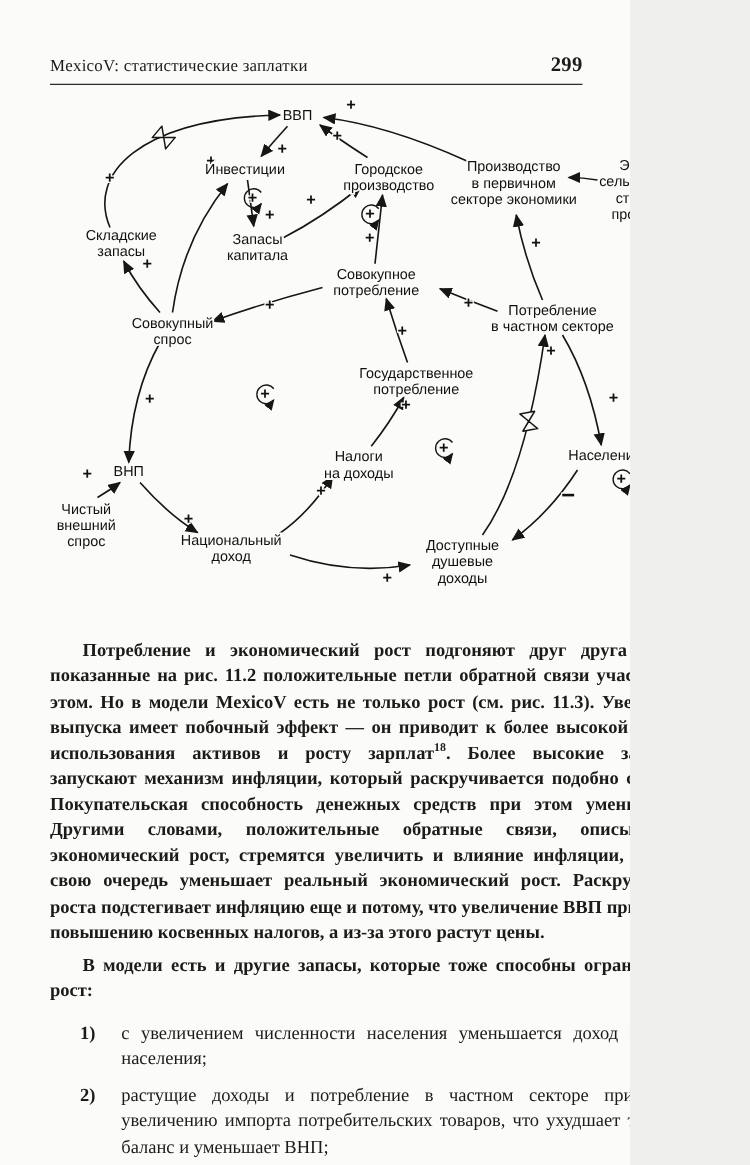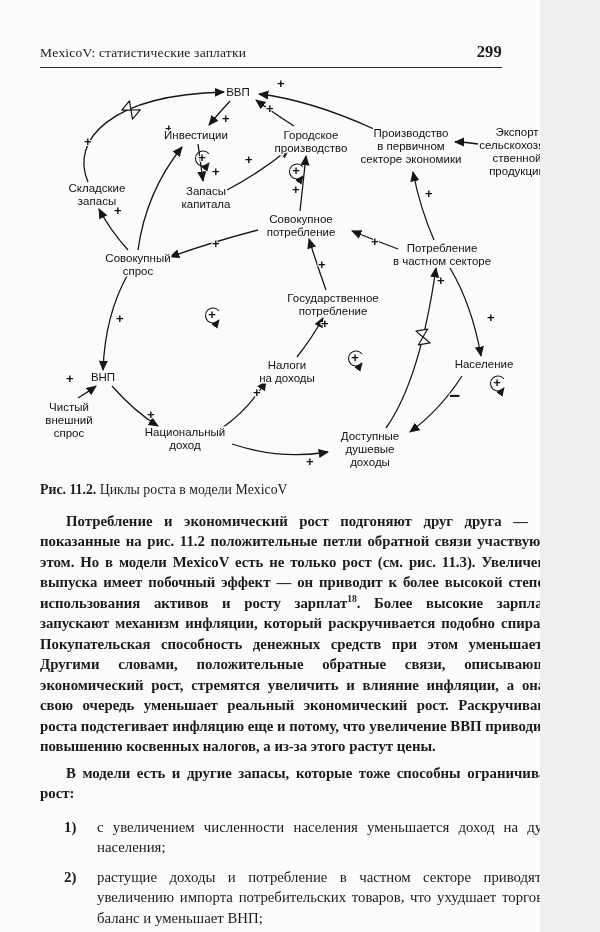--- a/index.html
+++ b/index.html
@@ -1,21 +1,21 @@
 <!DOCTYPE html>
 <html><head>
 <meta charset="utf-8">
 <style>
   html,body{margin:0;padding:0;}
   body{
     width:600px;height:932px;background:#efefed;
     font-family:"Liberation Serif", serif;color:#1b1b1b;
   }
   .page{
-    position:relative;width:504px;height:932px;background:#fbfbf9;overflow:hidden;padding-left:36px;
+    position:relative;width:504px;height:932px;background:#fbfbf9;overflow:hidden;
   }
   
   .running-head{
     position:absolute;top:42px;left:40px;right:38px;
     display:flex;justify-content:space-between;align-items:baseline;
     border-bottom:1.5px solid #2b2b2b;padding-bottom:5px;
     font-size:13.5px;letter-spacing:.2px;
   }
   .page-num{font-weight:bold;font-size:16.5px;}
   
@@ -142,23 +142,20 @@
         <text x="333" y="222" class="node"><tspan x="333" dy="0">Государственное</tspan><tspan x="333" dy="13">потребление</tspan></text>
         <text x="287" y="289" class="node"><tspan x="287" dy="0">Налоги</tspan><tspan x="287" dy="13">на доходы</tspan></text>
         <text x="484" y="288" class="node"><tspan x="484" dy="0">Население</tspan></text>
         <text x="103" y="301" class="node"><tspan x="103" dy="0">ВНП</tspan></text>
         <text x="69" y="331" class="node"><tspan x="69" dy="0">Чистый</tspan><tspan x="69" dy="13">внешний</tspan><tspan x="69" dy="13">спрос</tspan></text>
         <text x="185" y="356" class="node"><tspan x="185" dy="0">Национальный</tspan><tspan x="185" dy="13">доход</tspan></text>
         <text x="370" y="360" class="node"><tspan x="370" dy="0">Доступные</tspan><tspan x="370" dy="13">душевые</tspan><tspan x="370" dy="13">доходы</tspan></text>
       </g>
   </svg>
 
-  <div class="caption">
-    <b>Рис. 11.2.</b><span> Циклы роста в модели MexicoV</span>
-  </div>
 
   <div class="bodytext">
     <p><span>Потребление и экономический рост подгоняют друг друга — все показанные на рис. 11.2 положительные петли обратной связи участвуют в этом. Но в модели MexicoV </span><b>есть не только рост (см. рис. 11.3).</b><span> Увеличение выпуска имеет побочный эффект — он приводит к более высокой степени использования активов и росту зарплат</span><sup>18</sup><span>. Более высокие зарплаты запускают механизм инфляции, который раскручивается подобно спирали. Покупательская способность денежных средств при этом уменьшается. Другими словами, положительные обратные связи, описывающие экономический рост, стремятся увеличить и влияние инфляции, а она в свою очередь уменьшает реальный экономический рост. Раскручивание роста подстегивает инфляцию еще и потому, что увеличение ВВП приводит к повышению косвенных налогов, а из-за этого растут цены.</span></p>
     <p>В модели есть и другие запасы, которые тоже способны ограничивать рост:</p>
 
     <div class="numlist">
       <div class="list-item">
         <span class="num">1)</span>
         <span>с увеличением численности населения уменьшается доход на душу населения;</span>
       </div>

